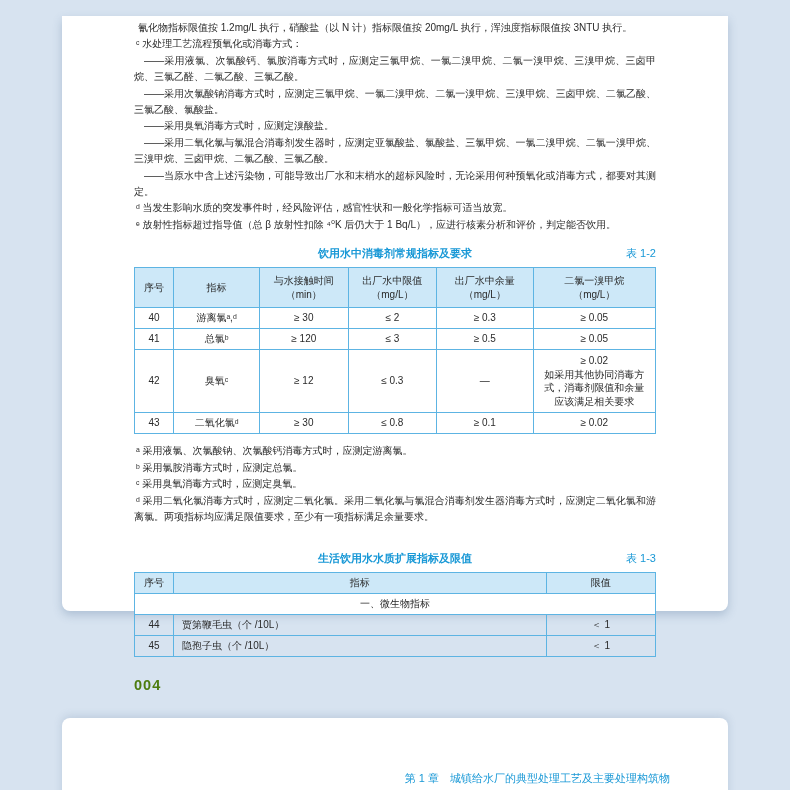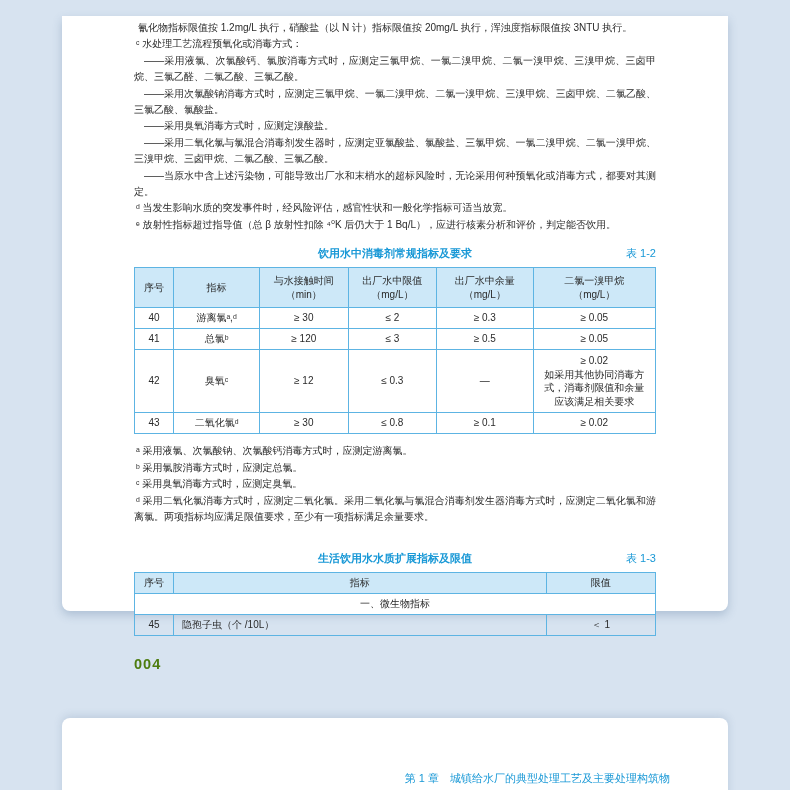--- a/index.html
+++ b/index.html
@@ -199,20 +199,25 @@
         <th>序号</th>
         <th>指标</th>
         <th>限值</th>
       </tr>
     </thead>
     <tbody>
       <tr>
         <td class="section-cell" colspan="3">一、微生物指标</td>
       </tr>
       <tr>
+        <td>44</td>
+        <td class="left-cell">贾第鞭毛虫（个 /10L）</td>
+        <td>＜ 1</td>
+      </tr>
+      <tr>
         <td>45</td>
         <td class="left-cell">隐孢子虫（个 /10L）</td>
         <td>＜ 1</td>
       </tr>
     </tbody>
   </table>
 
   <div class="page-number">004</div>
 
 </div>

